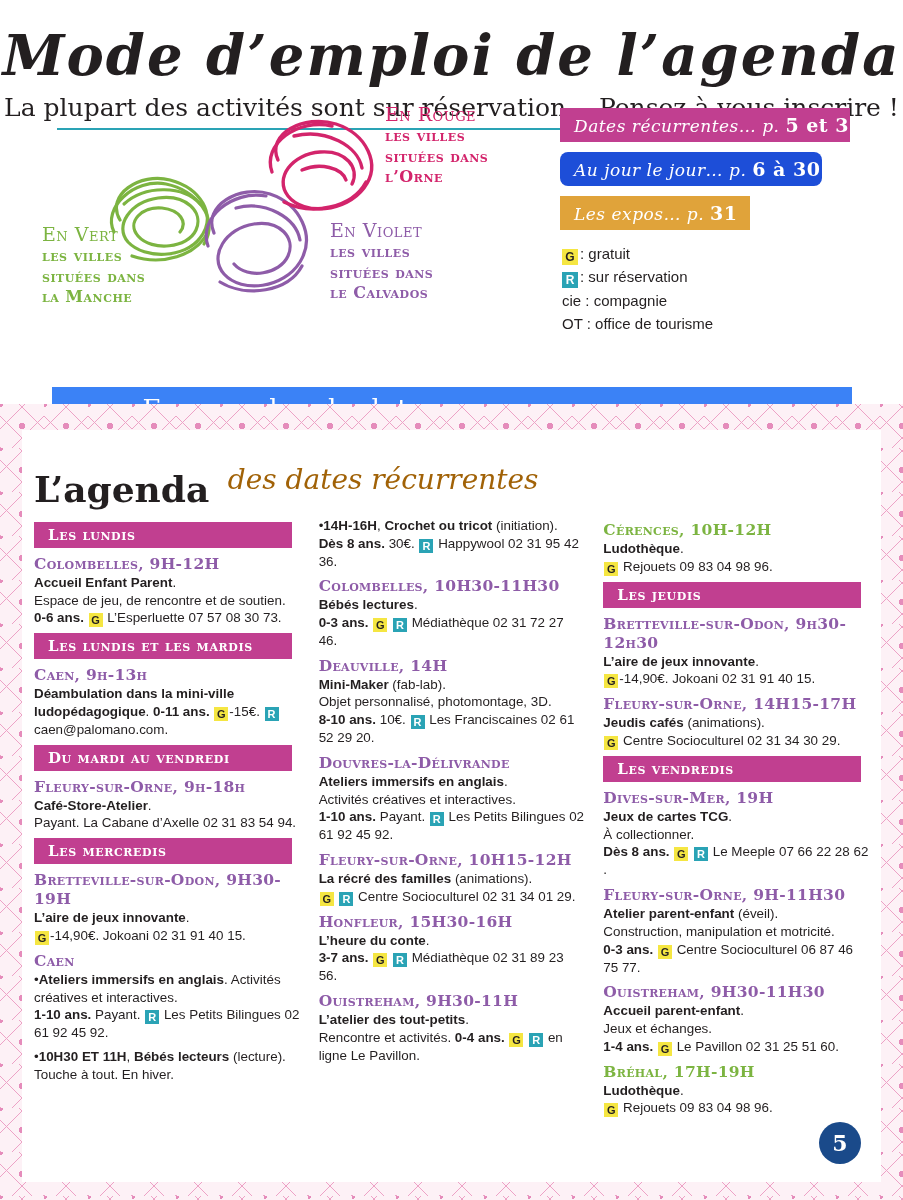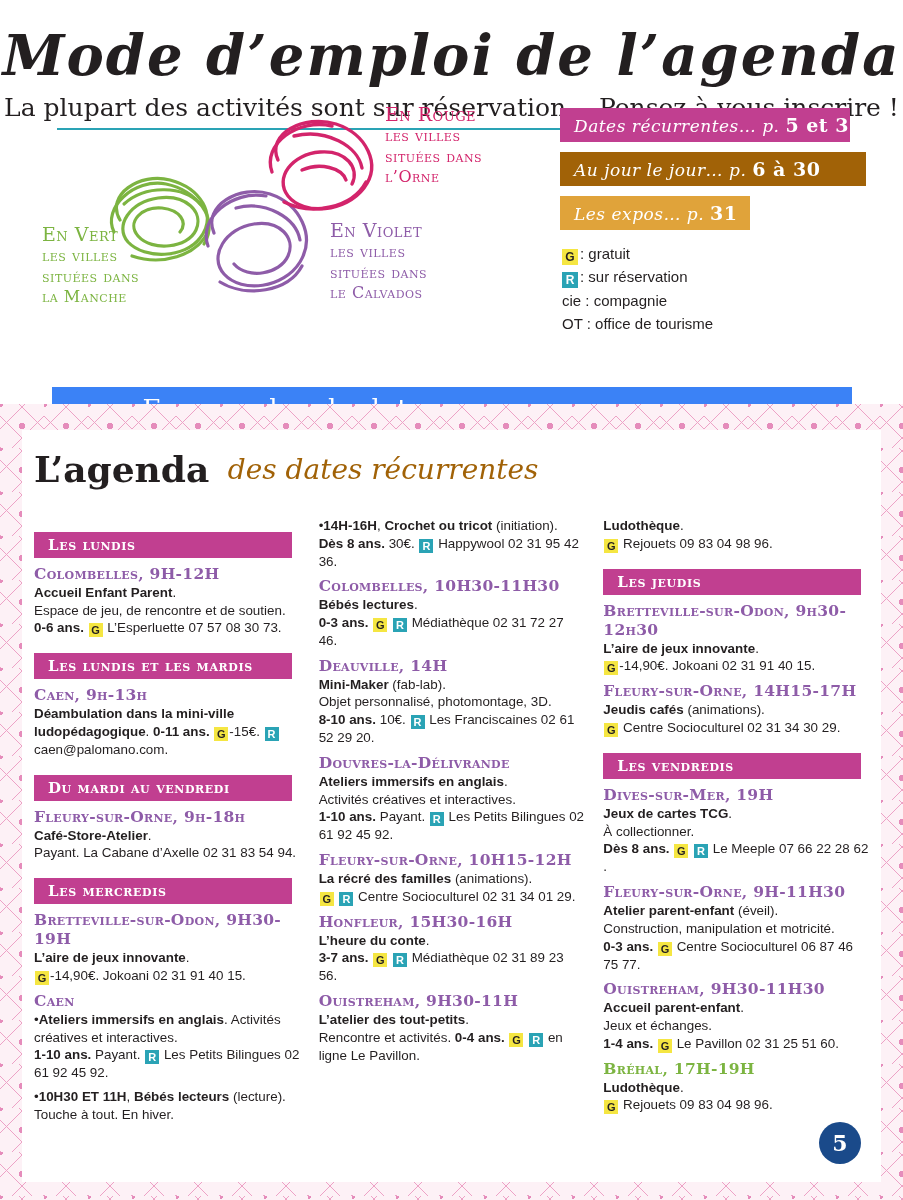--- a/index.html
+++ b/index.html
@@ -39,34 +39,34 @@
   }
 
   .legend-zone { position:relative; height: 215px; }
 
   
   .scribble { position:absolute; }
   .scribble svg { display:block; }
 
   .leg { position:absolute; font-family:"DejaVu Serif", serif; line-height:1.28; }
   .leg .l1 { font-variant: small-caps; font-size: 19px; letter-spacing:.5px; }
-  .leg .l2 { font-variant: small-caps; font-size: 16px; letter-spacing:.5px; }
+  .leg .l2 { font-variant: small-caps; font-size: 16px; letter-spacing:.5px;font-weight:bold; }
   .leg-green { color:#7cb441; left:42px; top:92px; }
   .leg-violet{ color:#8e5ca8; left:330px; top:88px; }
   .leg-red   { color:#d3246b; left:385px; top:-28px; }
 
   
   .rbox {
     position:absolute; color:#fff; font-family:"DejaVu Serif", serif;
     font-style: italic; font-size:17px; padding:6px 14px; letter-spacing:.5px;
     white-space:nowrap;
   }
   .rbox b { font-style:normal; font-weight:700; font-size:19px; }
   .rbox-1 { background:#c13f90; left:560px; top:-22px; width:290px; }
-  .rbox-2 { background:#a16207; left:560px; top:22px; width:306px; }
+  .rbox-2 { background:#1d4ed8; left:560px; top:22px; width:262px;border-radius:8px; }
   .rbox-3 { background:#e0a33a; left:560px; top:66px; width:190px; }
 
   .keylist { position:absolute; left:562px; top:112px; font-size:15px; line-height:1.55; font-family:"Liberation Sans",sans-serif;}
   .keylist div { white-space:nowrap; }
   .badge-g, .badge-r {
     display:inline-block; width:16px; height:16px; line-height:16px;
     text-align:center; font-weight:700; font-size:12px; vertical-align:-2px;
     margin-right:2px; font-family:"Liberation Sans",sans-serif;
   }
   .badge-g { background:#f5e642; color:#231f20; }
@@ -95,35 +95,35 @@
     background-size: 44px 44px, 44px 44px, 44px 44px, 44px 44px;
   }
   .paper {
     position:absolute; left:22px; top:26px; width:859px; height:752px;
     background:#ffffff;
   }
 
   .agenda-head { padding: 18px 0 4px 12px; }
   .agenda-head .a1 {
     font-family:"DejaVu Serif", serif; font-weight:700; font-size:36px; color:#231f20;
-    display:inline-block; vertical-align:middle;
+    display:inline-block; vertical-align:middle;margin-top:20px;
   }
   .agenda-head .a2 {
     font-family:"DejaVu Serif", serif; font-style:italic; font-size:28px; color:#a16207;
     display:inline-block; vertical-align:middle; margin-left:14px;
   }
 
   .cols {
     position:absolute; left:12px; top:86px; width:836px; height:650px;
     column-count:3; column-gap:18px;
   }
   .catbar {
     background:#c13f90; color:#fff; font-family:"DejaVu Serif", serif;
     font-weight:700; font-variant:small-caps; font-size:15px; letter-spacing:.6px;
-    padding:4px 0 4px 14px; margin:16px 0 6px 0; width:258px;
+    padding:4px 0 4px 14px; margin:6px 0 6px 0; width:258px;
     break-inside: avoid;
   }
   .city {
     font-family:"DejaVu Serif", serif; font-variant:small-caps; font-weight:700;
     font-size:15.5px; letter-spacing:.3px; margin-top:4px;
   }
   .c-violet { color:#8e5ca8; }
   .c-green  { color:#7cb441; }
   .entry { font-size:13.4px; line-height:1.32; margin:1px 0 6px 0; }
   .entry b { font-weight:700; }
@@ -273,20 +273,21 @@
           <div class="city c-violet">Douvres-la-Délivrande</div>
           <div class="entry"><b>Ateliers immersifs en anglais</b>.<br>Activités créatives et interactives.<br><b>1-10 ans.</b> Payant. <span class="ib-r">R</span> Les Petits Bilingues 02 61 92 45 92.</div>
           <div class="city c-violet">Fleury-sur-Orne, 10H15-12H</div>
           <div class="entry"><b>La récré des familles</b> (animations).<br><span class="ib-g">G</span> <span class="ib-r">R</span> Centre Socioculturel 02 31 34 01 29.</div>
           <div class="city c-violet">Honfleur, 15H30-16H</div>
           <div class="entry"><b>L’heure du conte</b>.<br><b>3-7 ans.</b> <span class="ib-g">G</span> <span class="ib-r">R</span> Médiathèque 02 31 89 23 56.</div>
           <div class="city c-violet">Ouistreham, 9H30-11H</div>
           <div class="entry"><b>L’atelier des tout-petits</b>.<br>Rencontre et activités. <b>0-4 ans.</b> <span class="ib-g">G</span> <span class="ib-r">R</span> en ligne Le Pavillon.</div>
         </div>
       <div id="c3" class="col-break">
+          <div class="city c-green">Cérences, 10H-12H</div>
           <div class="entry"><b>Ludothèque</b>.<br><span class="ib-g">G</span> Rejouets 09 83 04 98 96.</div>
           <div class="catbar">Les jeudis</div>
           <div class="city c-violet">Bretteville-sur-Odon, 9h30-12h30</div>
           <div class="entry"><b>L’aire de jeux innovante</b>.<br><span class="ib-g">G</span>-14,90€. Jokoani 02 31 91 40 15.</div>
           <div class="city c-violet">Fleury-sur-Orne, 14H15-17H</div>
           <div class="entry"><b>Jeudis cafés</b> (animations).<br><span class="ib-g">G</span> Centre Socioculturel 02 31 34 30 29.</div>
           <div class="catbar">Les vendredis</div>
           <div class="city c-violet">Dives-sur-Mer, 19H</div>
           <div class="entry"><b>Jeux de cartes TCG</b>.<br>À collectionner.<br><b>Dès 8 ans.</b> <span class="ib-g">G</span> <span class="ib-r">R</span> Le Meeple 07 66 22 28 62 .</div>
           <div class="city c-violet">Fleury-sur-Orne, 9H-11H30</div>

